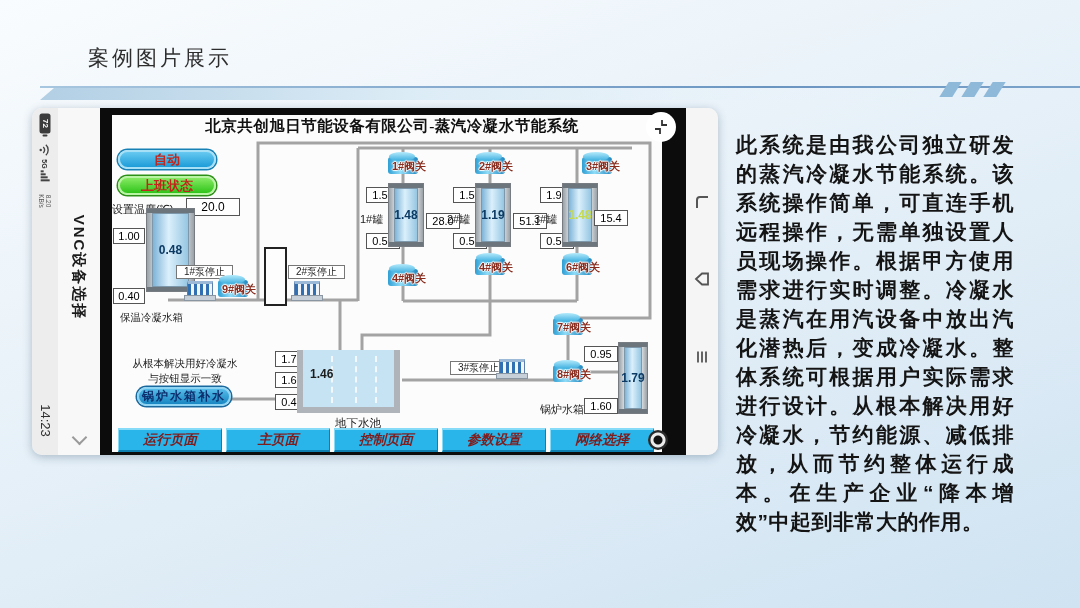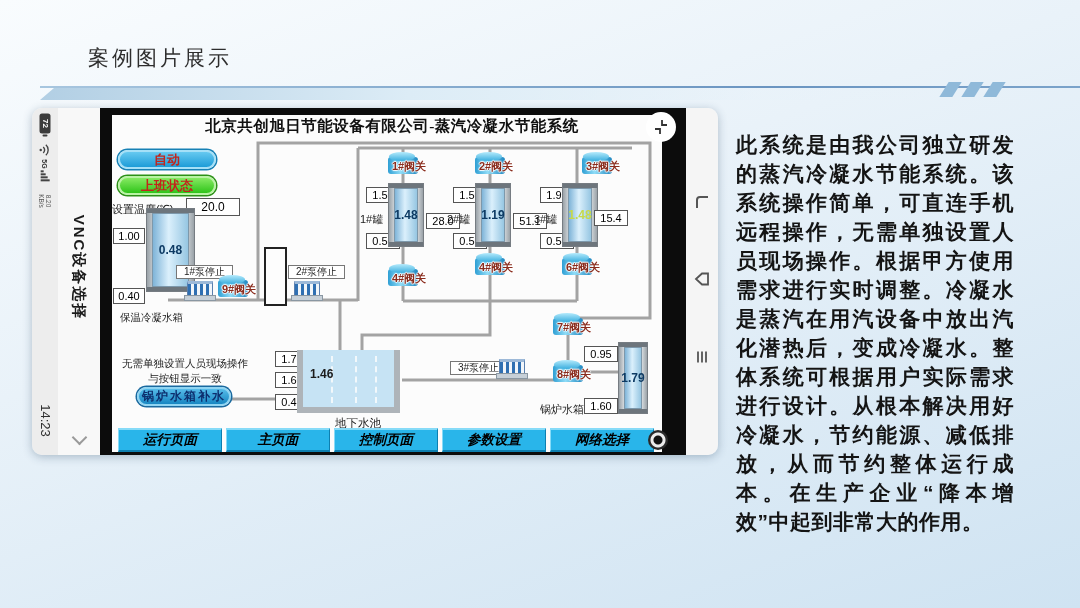--- a/index.html
+++ b/index.html
@@ -101,21 +101,21 @@
 
   .notice{position:absolute;left:10px;width:126px;text-align:center;font-size:10.5px;color:#222}
   .btn-makeup{position:absolute;left:25px;top:272px;width:94px;height:19px;border-radius:10px;
         background:linear-gradient(180deg,#56bce9,#1886c2);border:2px solid #8fd4f2;box-shadow:0 0 0 1.5px #19699f;
         display:flex;align-items:center;justify-content:center;font-size:12px;font-weight:700;letter-spacing:2px;
         color:#0d2f6e;font-family:"Liberation Serif",serif}
 
   .navbtn{position:absolute;top:313px;width:104px;height:24px;background:#29b5ea;
         border-top:2px solid #86dbf8;border-left:1px solid #86dbf8;border-bottom:2px solid #0d7fb0;border-right:1px solid #0d7fb0;
         display:flex;align-items:center;justify-content:center;
-        font-size:13.5px;font-style:italic;font-weight:700;color:#000000;font-family:"Liberation Serif",serif}
+        font-size:13.5px;font-style:italic;font-weight:700;color:#7f1d1d;font-family:"Liberation Serif",serif}
   .reccircle{position:absolute;left:536px;top:315px;width:20px;height:20px;border-radius:50%;
         background:radial-gradient(circle,#111 0 4px,#ececec 5px 7px,#2a2a2a 8px)}
 
   
   .desc{position:absolute;left:736px;top:130px;width:278px;font-size:21px;line-height:29px;
         color:#141414;font-weight:600;text-align:justify;letter-spacing:.5px}
 </style>
 </head>
 <body>
 
@@ -257,21 +257,21 @@
       <div class="pumpbox" style="left:64px;top:150px">1#泵停止</div>
       <div class="pump" style="left:75px;top:166px"></div>
       <div class="valve" style="left:106px;top:160px">
         <div class="valve-drum"></div>
         <div class="valve-label">9#阀关</div>
       </div>
       <div class="hx"></div>
       <div class="pumpbox" style="left:176px;top:150px">2#泵停止</div>
       <div class="pump" style="left:182px;top:166px"></div>
 
-      <div class="notice" style="top:242px">无需单独设置人员现场操作</div>
+      <div class="notice" style="top:242px">从根本解决用好冷凝水</div>
       <div class="notice" style="top:257px">与按钮显示一致</div>
       <div class="btn-makeup">锅炉水箱补水</div>
 
       <div class="vbox" style="left:163px;top:236px">1.70</div>
       <div class="vbox" style="left:163px;top:257px">1.60</div>
       <div class="vbox" style="left:163px;top:279px">0.45</div>
       <div class="pool">
         <i style="left:28px"></i>
           <i style="left:52px"></i>
           <i style="left:72px"></i>

